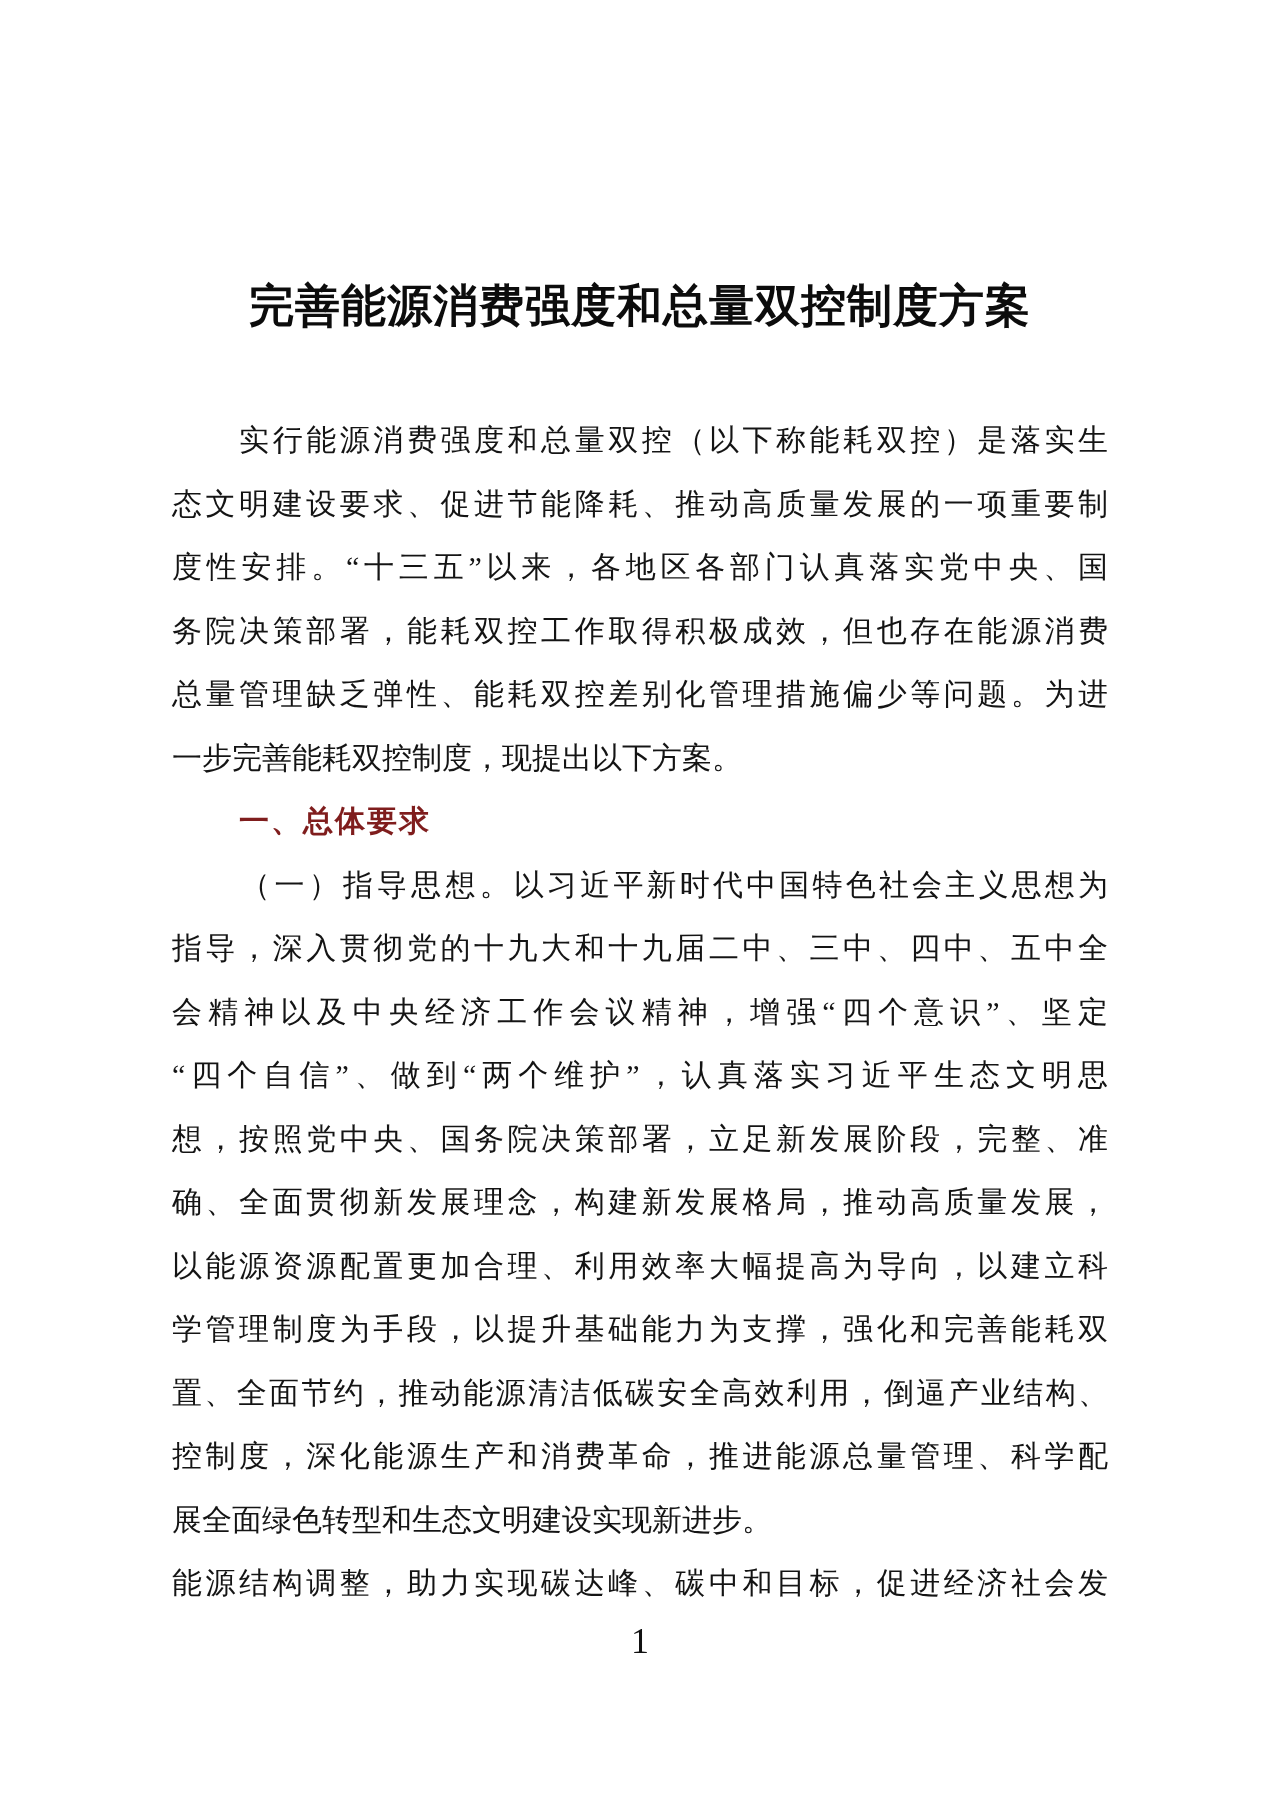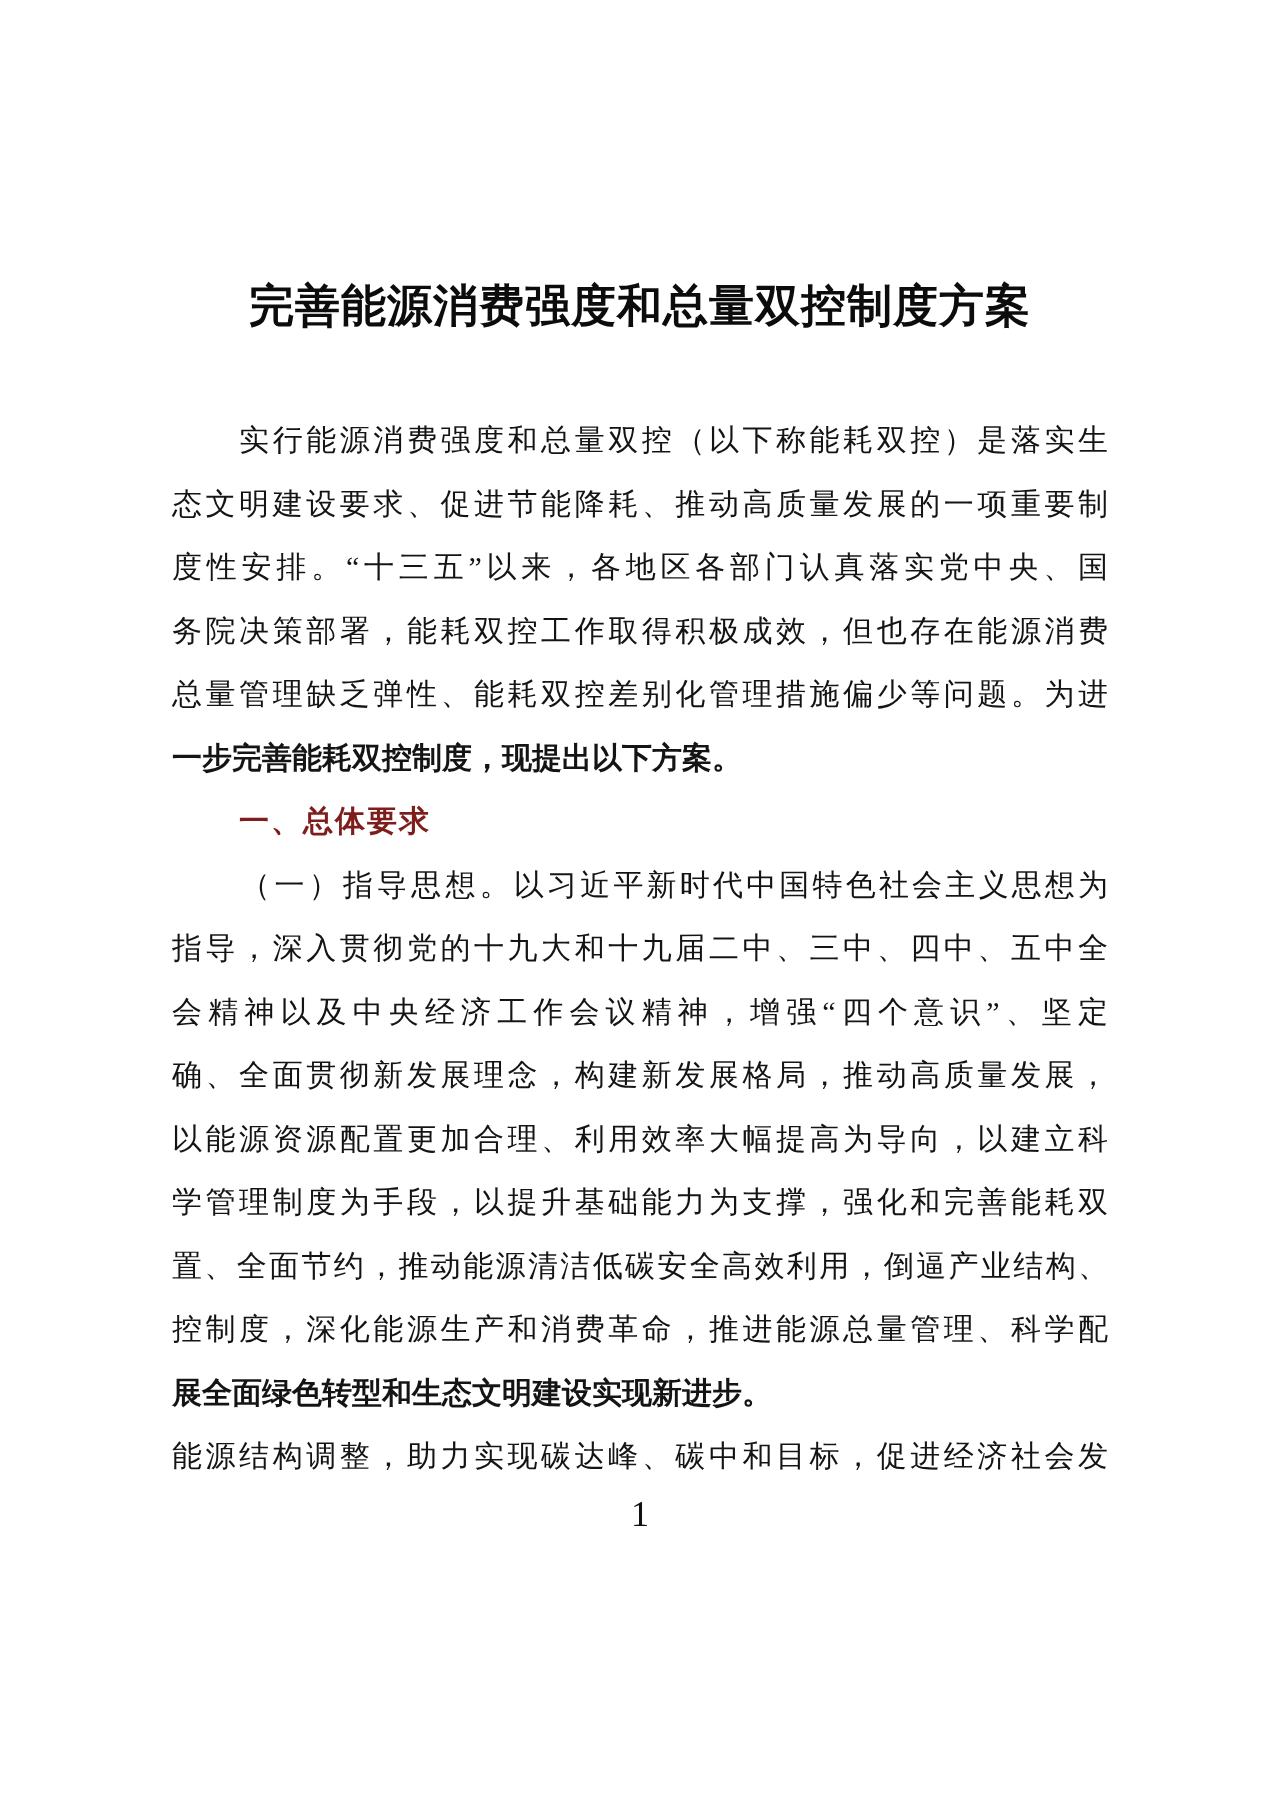--- a/index.html
+++ b/index.html
@@ -34,21 +34,20 @@
     text-align: justify;
     text-align-last: justify;
     text-justify: inter-character;
     height: 63.5px;
     overflow: visible;
     white-space: pre-wrap;
   }
   .line.short {
     text-align: center;
     text-align-last: left;
-    font-weight: bold;
   }
   .section-heading {
     font-family: "Liberation Sans", "DejaVu Sans", sans-serif;
     font-weight: bold;
     color: #7f1d1d;
     padding-left: 67px;
     letter-spacing: 2px;
     text-align: left;
     text-align-last: left;
   }
@@ -83,20 +82,22 @@
       <div class="line">总量管理缺乏弹性、能耗双控差别化管理措施偏少等问题。为进</div>
       <div class="line short">一步完善能耗双控制度，现提出以下方案。</div>
     </div>
 
     <div class="line short section-heading">一、总体要求</div>
 
     <div>
       <div class="line"><span class="lead">　　（一）指导思想。</span><span>以习近平新时代中国特色社会主义思想为</span></div>
       <div class="line">指导，深入贯彻党的十九大和十九届二中、三中、四中、五中全</div>
       <div class="line">会精神以及中央经济工作会议精神，增强“四个意识”、坚定</div>
+      <div class="line">“四个自信”、做到“两个维护”，认真落实习近平生态文明思</div>
+      <div class="line">想，按照党中央、国务院决策部署，立足新发展阶段，完整、准</div>
       <div class="line">确、全面贯彻新发展理念，构建新发展格局，推动高质量发展，</div>
       <div class="line">以能源资源配置更加合理、利用效率大幅提高为导向，以建立科</div>
       <div class="line">学管理制度为手段，以提升基础能力为支撑，强化和完善能耗双</div>
       <div class="line">置、全面节约，推动能源清洁低碳安全高效利用，倒逼产业结构、</div>
       <div class="line">控制度，深化能源生产和消费革命，推进能源总量管理、科学配</div>
       <div class="line short">展全面绿色转型和生态文明建设实现新进步。</div>
       <div class="line">能源结构调整，助力实现碳达峰、碳中和目标，促进经济社会发</div>
     </div>
 
   </div>

